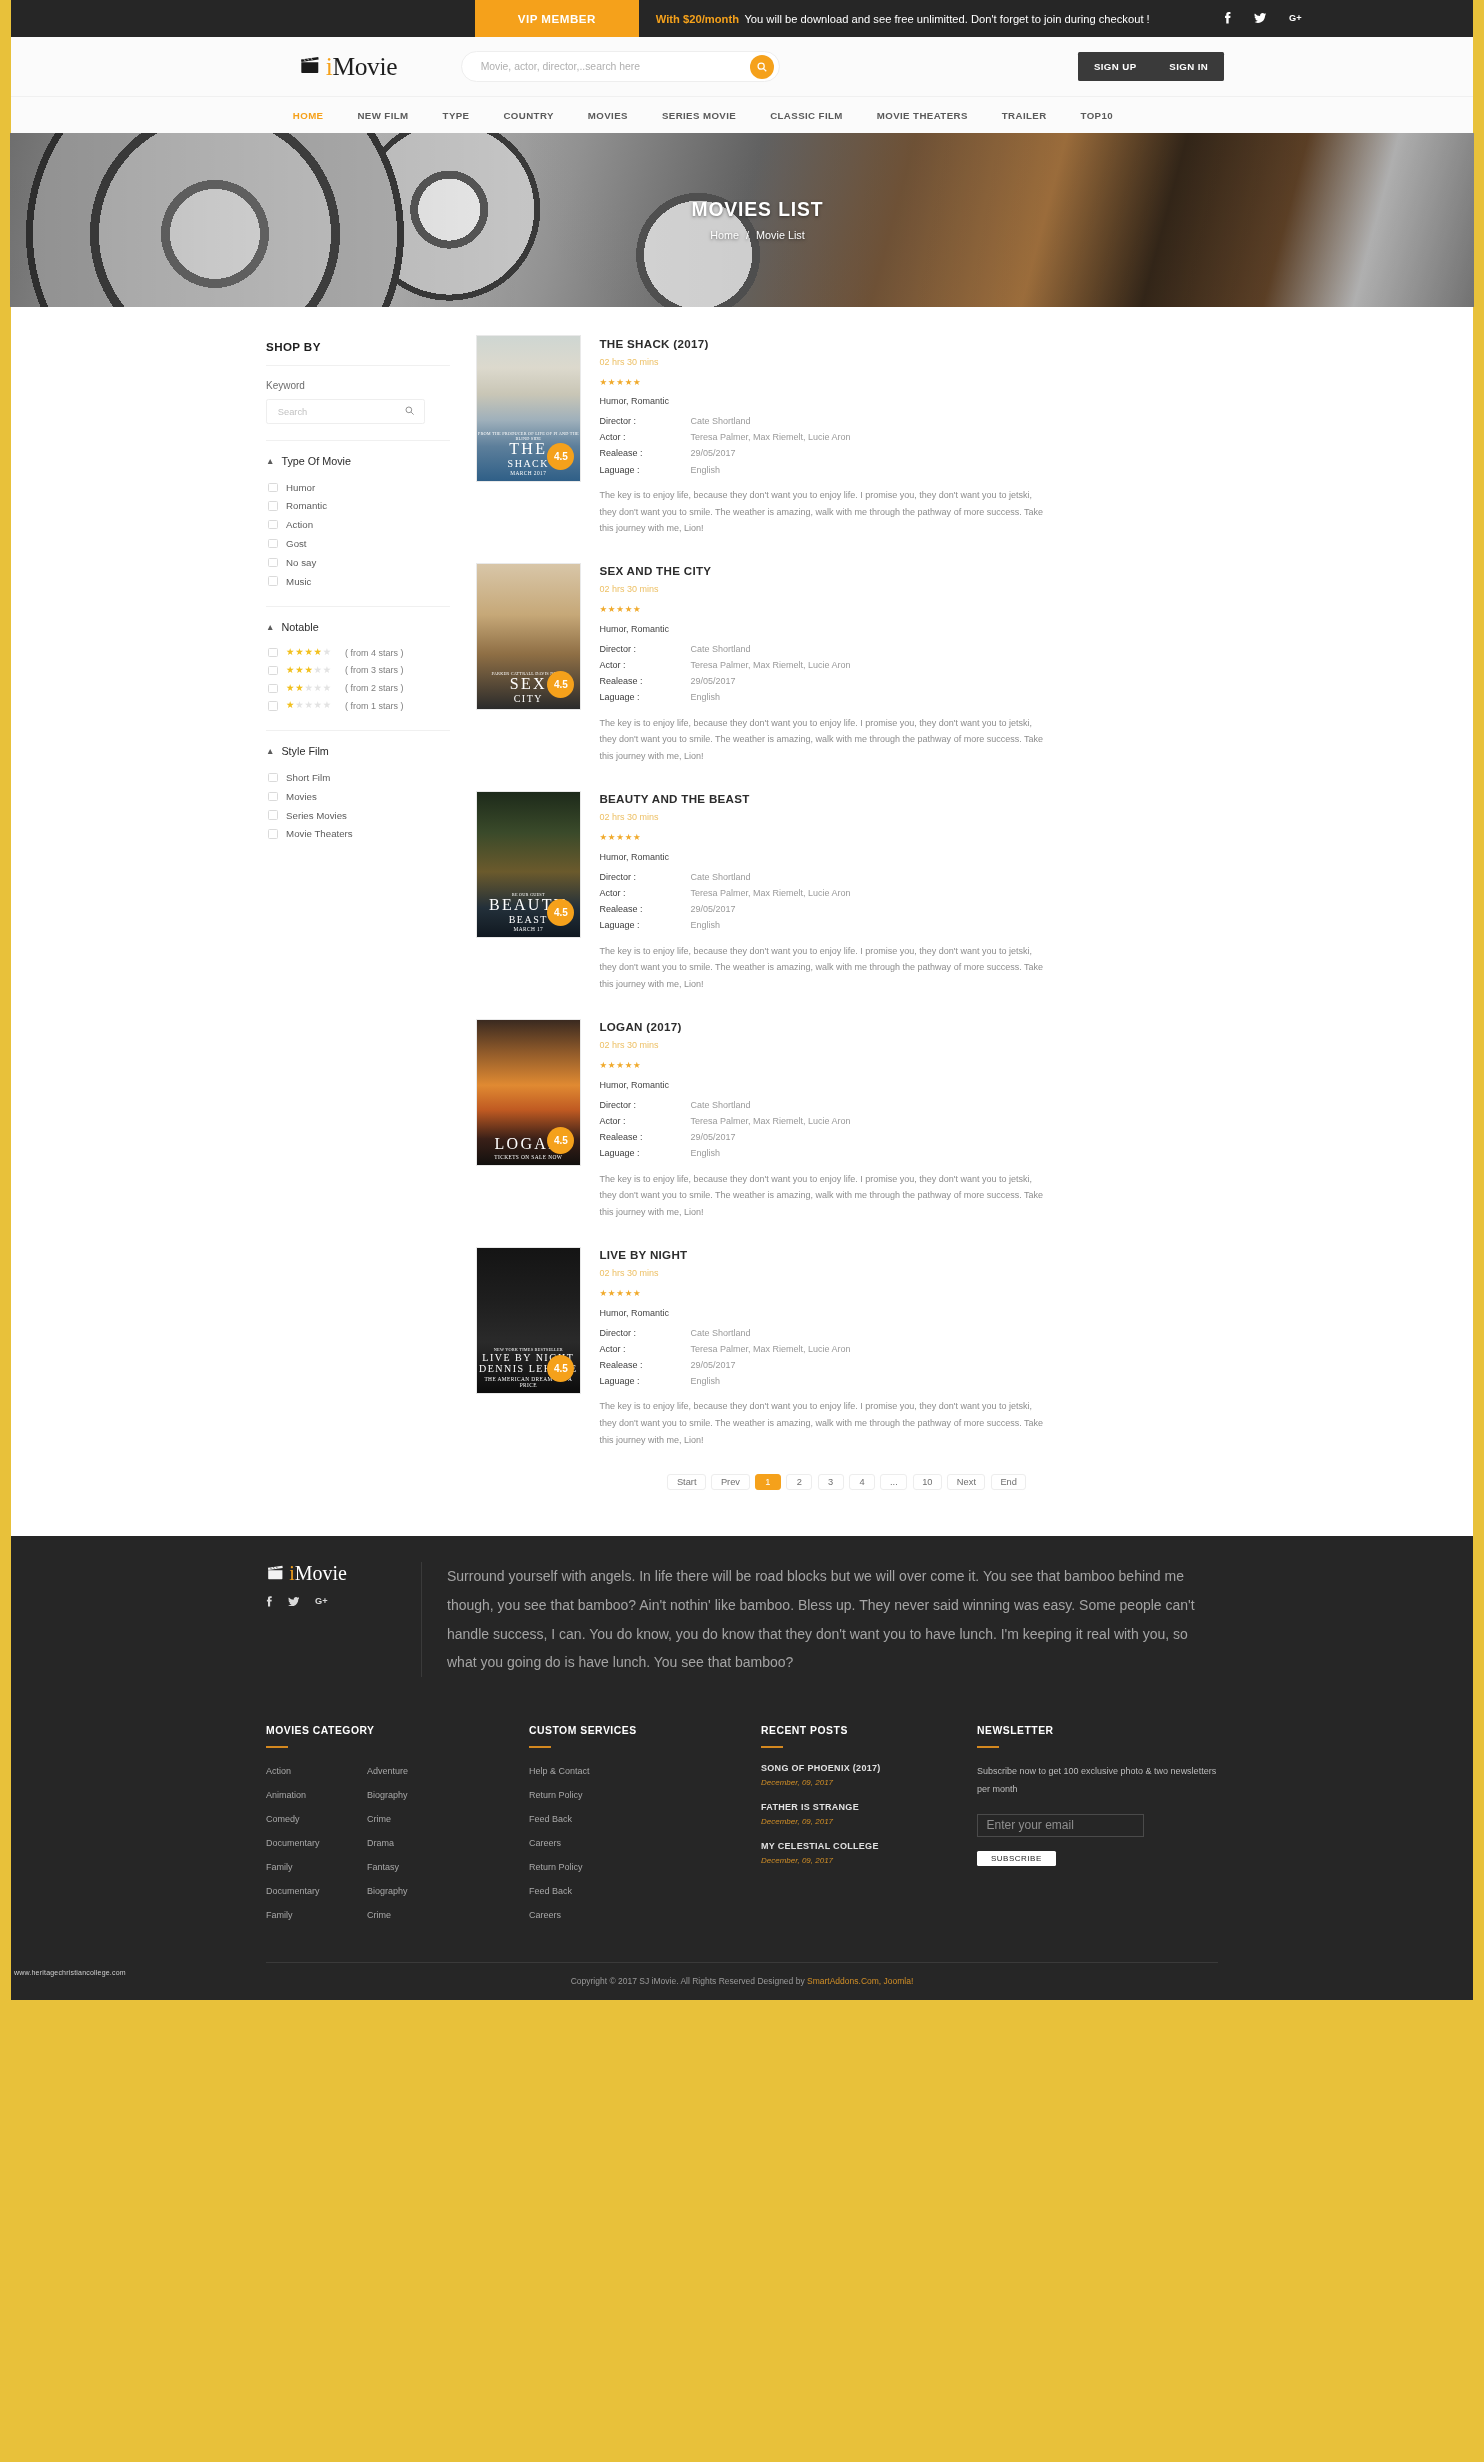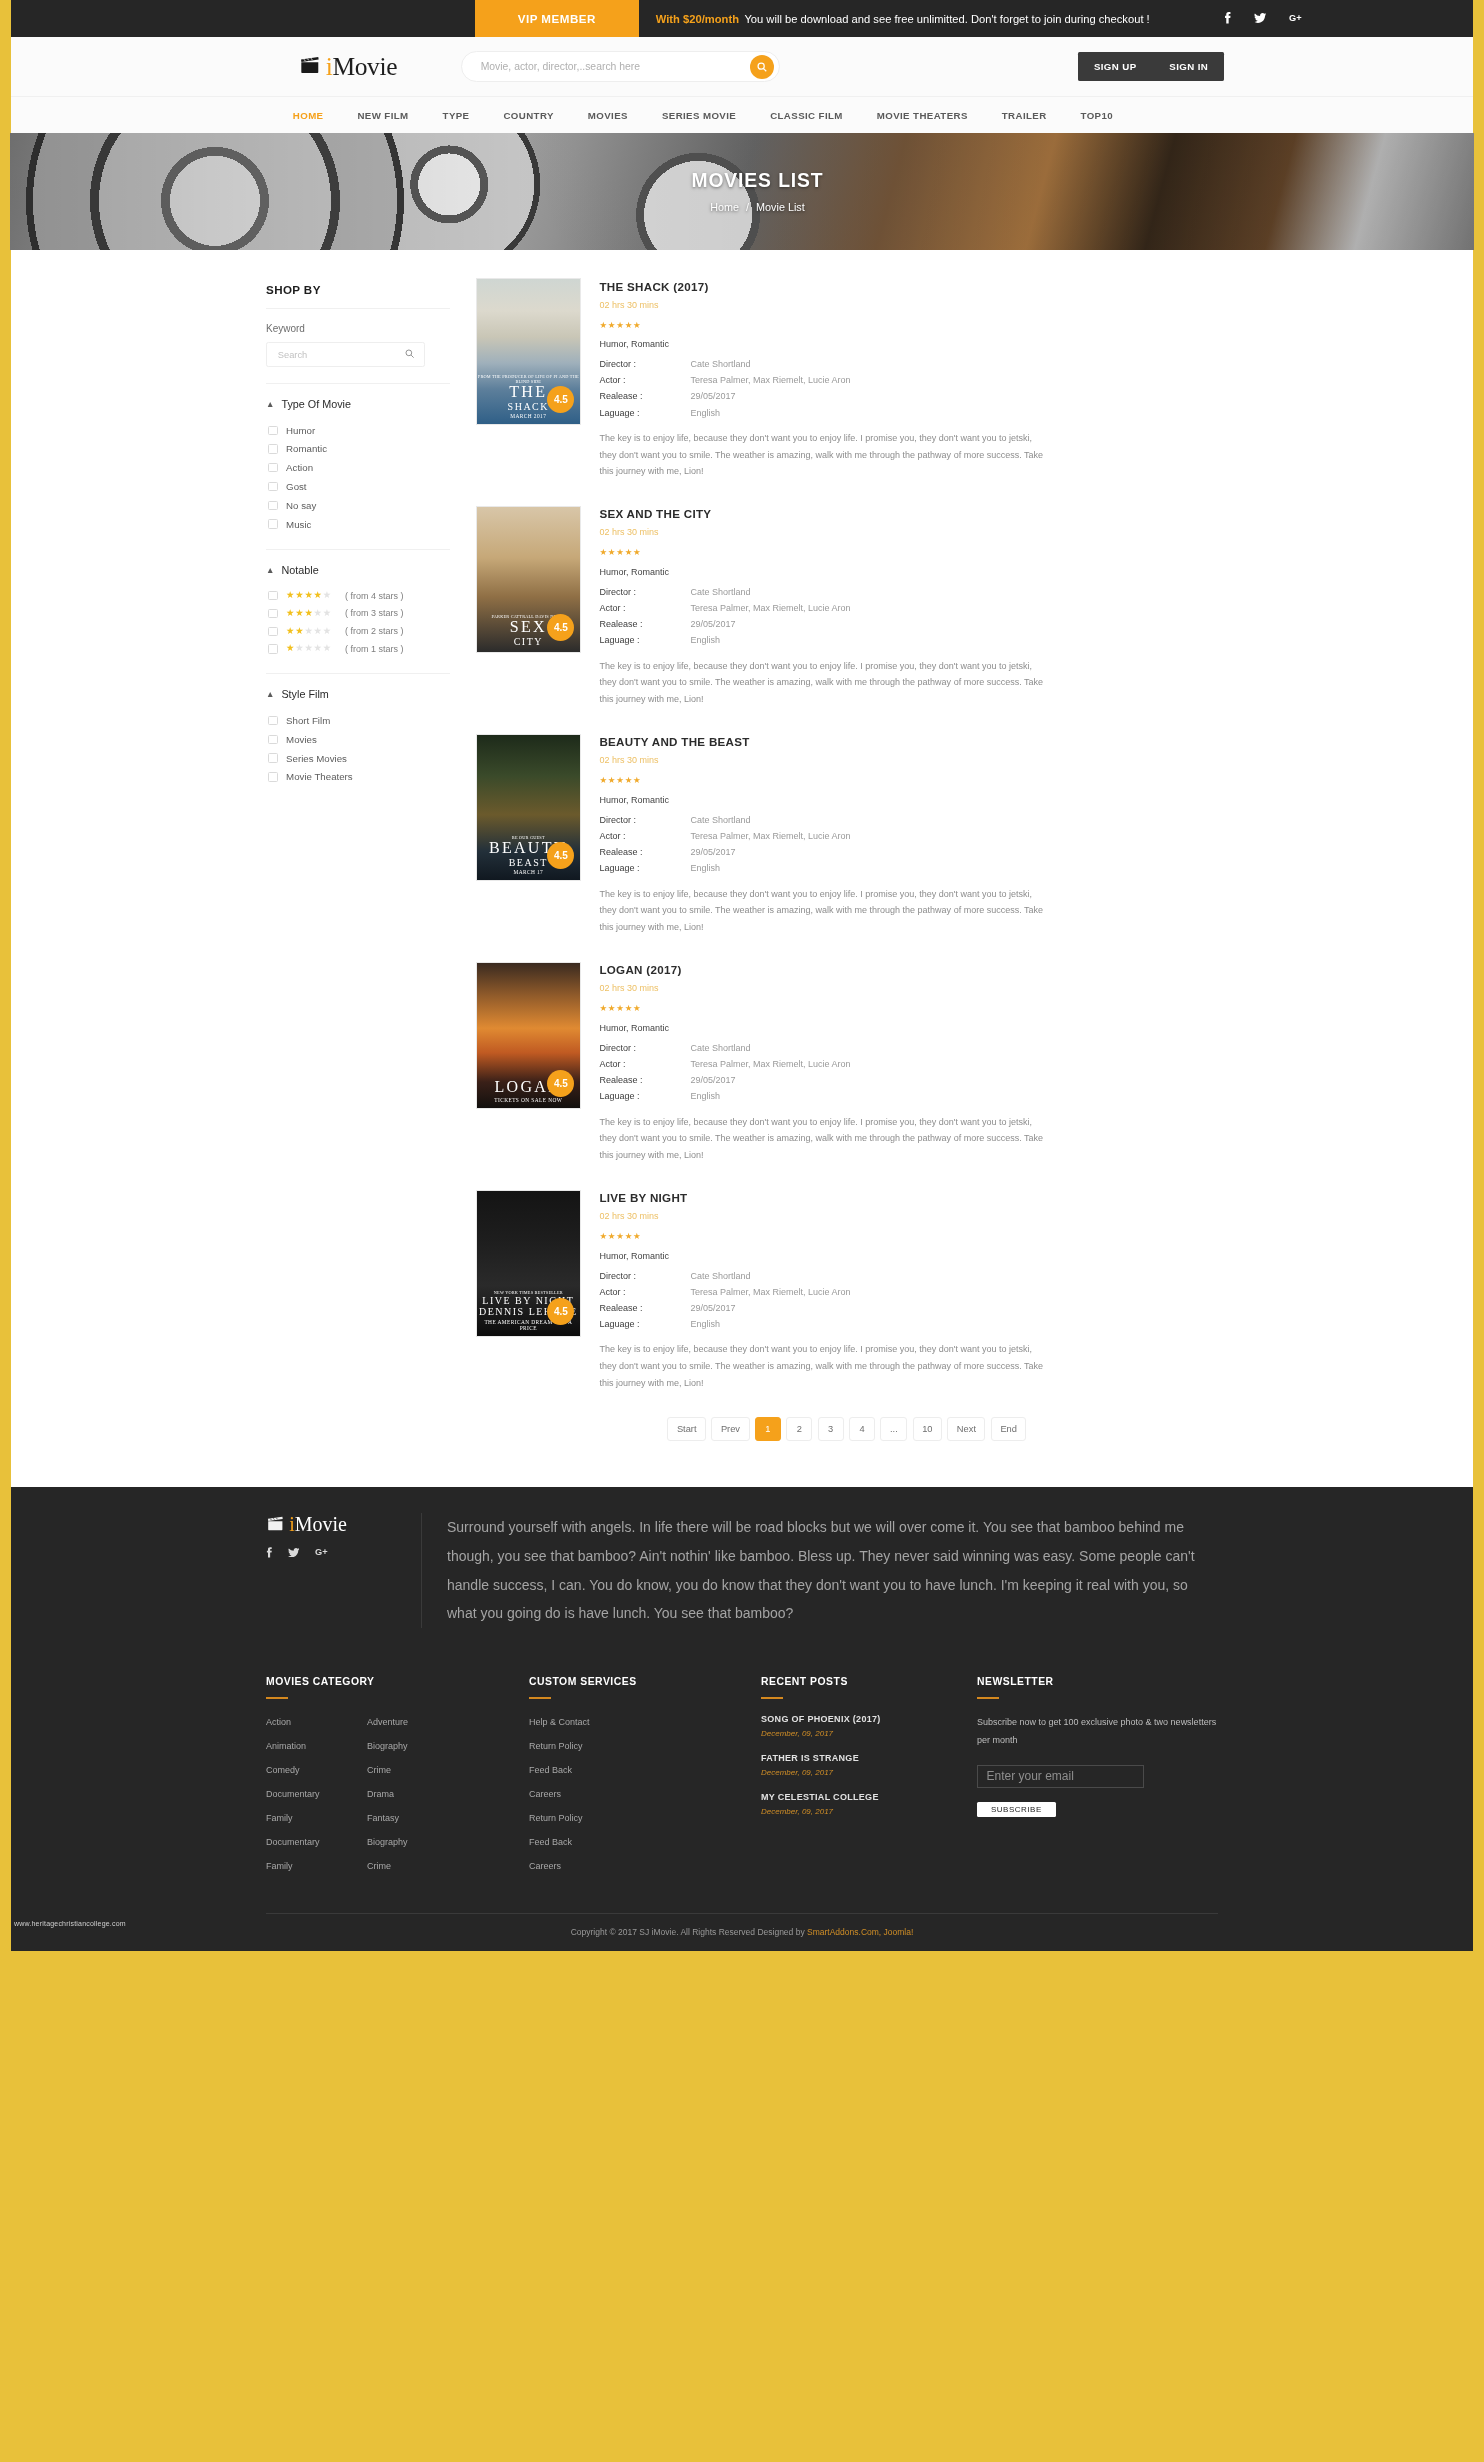--- a/index.html
+++ b/index.html
@@ -108,21 +108,21 @@
   }
   .nav a {
     font-size: 9.7px; font-weight: bold; letter-spacing: 0.4px;
     color: #5a5a5a; text-decoration: none; cursor: pointer;
   }
   .nav a.active { color: #f5a11b; }
 
   
   .hero {
     margin: 0 10px;
-    height: 117px;
+    height: 174px;
     position: relative;
     overflow: hidden;
     background:
       radial-gradient(circle at 14% 58%, #ececec 0 45px, #6f6f6f 45px 54px, #cfcfcf 54px 116px, #454545 116px 125px, #b9b9b9 125px 182px, #3a3a3a 182px 189px, transparent 189px),
       radial-gradient(circle at 30% 44%, #f3f3f3 0 31px, #5a5a5a 31px 39px, #cfcfcf 39px 85px, #3c3c3c 85px 91px, transparent 91px),
       radial-gradient(circle at 47% 70%, #e0e0e0 0 54px, #555 54px 62px, transparent 62px),
       linear-gradient(105deg, #8d8d8d 0%, #cfcfcf 20%, #9a9a9a 38%, #6a6a6a 50%, #7a5a3c 60%, #b07b43 70%, #3a2b1c 78%, #6b4a2c 86%, #d2d2d2 92%, #8a8a8a 100%);
   }
   .hero:after {
     content:""; position:absolute; inset:0;
@@ -227,21 +227,21 @@
   .mkey { width: 91px; color: #3d3d3d; flex: none; }
   .mval { color: #9a9a9a; }
   .mdesc {
     margin-top: 12.4px; font-size: 9px; color: #8d8d8d;
     line-height: 1.85; max-width: 448px;
   }
 
   
   .pager { display: flex; justify-content: center; gap: 5.4px; margin-top: 10.8px; }
   .pg {
-    min-width: 26px; height: 24px; padding: 0 8.5px;
+    min-width: 26px; height: 16px; padding: 0 8.5px;
     border: 0.8px solid #ededed; border-radius: 3.1px; background: #fff;
     color: #6f6f6f; font-size: 9.3px;
     display: flex; align-items: center; justify-content: center;
     cursor: pointer;
     font-family: "Liberation Sans", sans-serif;
   }
   .pg.active { background: #f5a11b; border-color: #f5a11b; color: #fff; }
 
   
   .footer { background: #262626; margin: 0 10.8px; padding: 26px 0 0; }

